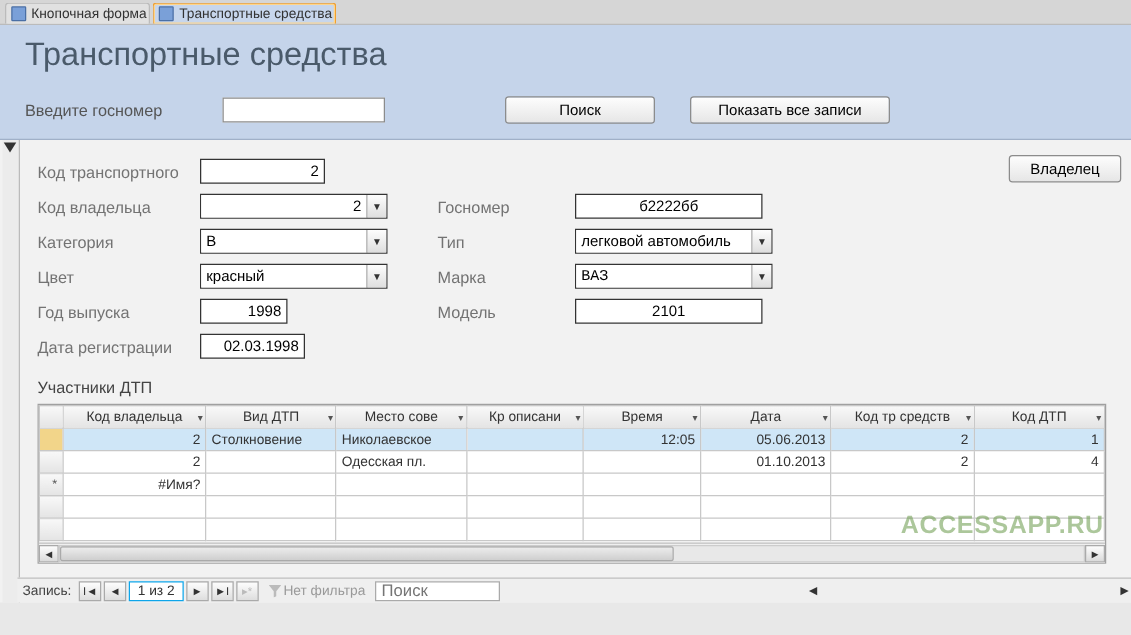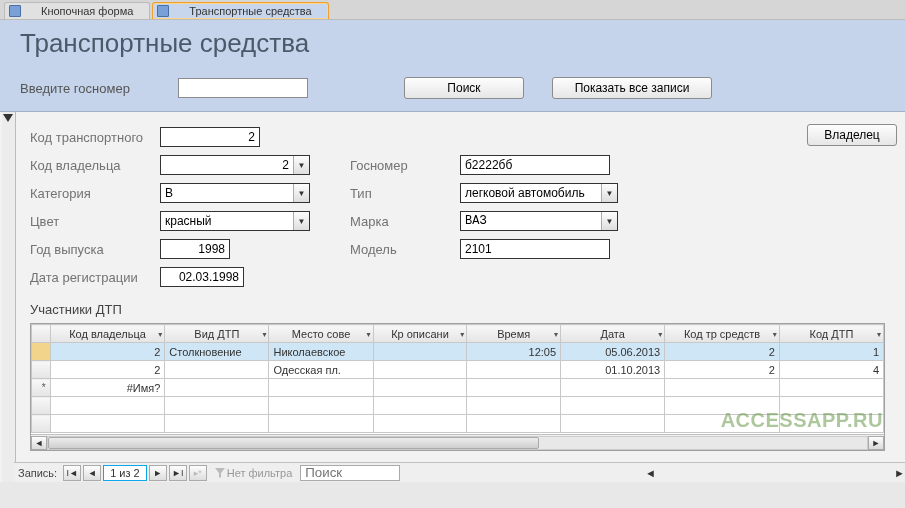--- a/index.html
+++ b/index.html
@@ -19,22 +19,22 @@
     background: #d6d6d6;
     height: 20px;
     display: flex;
     align-items: flex-end;
     padding-left: 4px;
     border-bottom: 1px solid #bbb;
   }
   .tab {
     display: inline-flex;
     align-items: center;
-    gap: 20px;
-    padding: 2px 16px 2px 4px;
+    gap: 4px;
+    padding: 2px 2px 2px 4px;
     font-size: 11px;
     background: #e1e1e1;
     border: 1px solid #bbb;
     border-bottom: none;
     border-top-left-radius: 3px;
     border-top-right-radius: 3px;
     margin-right: 2px;
     cursor: pointer;
   }
   .tab.active {
@@ -107,21 +107,21 @@
   .field-row { display: flex; align-items: center; margin-bottom: 6px; height: 22px; }
   .field-row label { width: 130px; font-size: 13px; color: #737373; }
   .field-input {
     background: #fff;
     border: 1px solid #333;
     height: 20px;
     padding: 0 4px;
     font-size: 12px;
     text-align: right;
   }
-  .field-input.left { text-align: left; }
+  .field-input.left { text-align: center; }
   .w100 { width: 100px; }
   .w150 { width: 150px; }
   .combo {
     display: inline-flex;
     border: 1px solid #333;
     height: 20px;
     background: #fff;
   }
   .combo input {
     border: none; outline: none;

